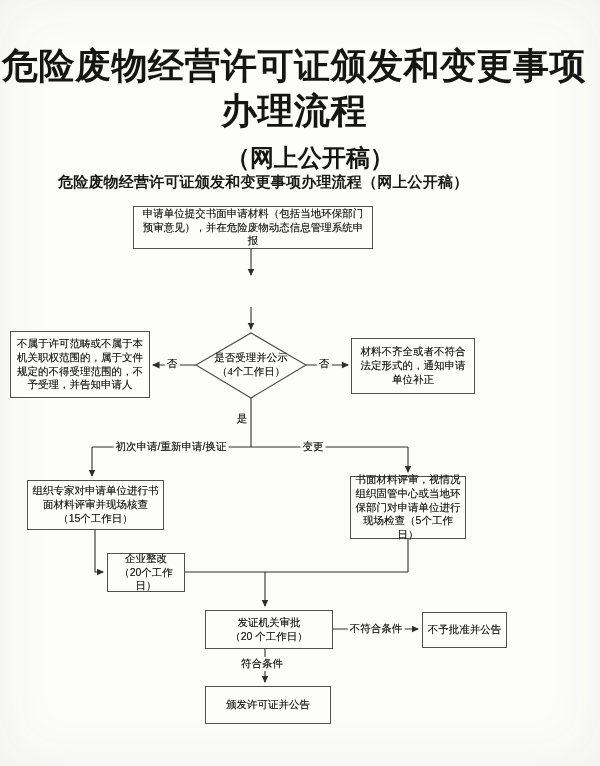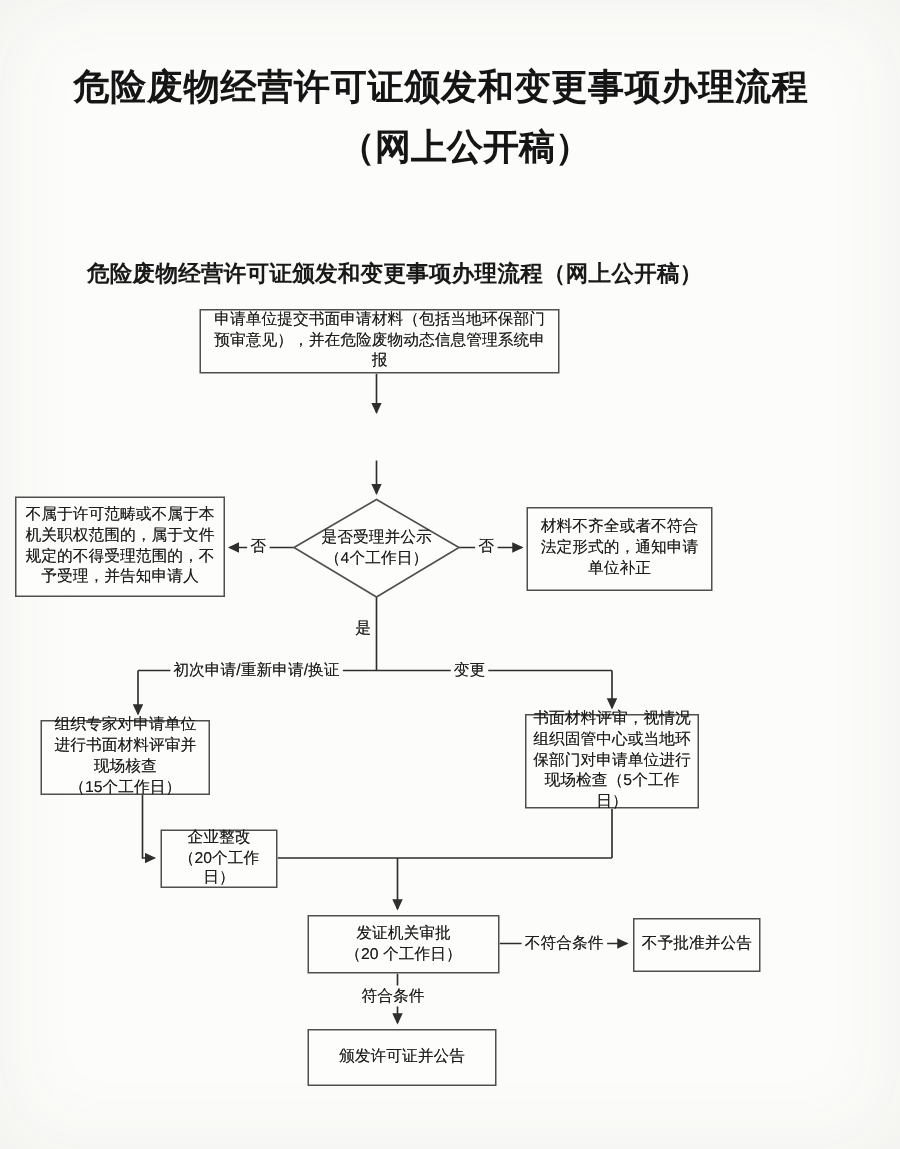--- a/index.html
+++ b/index.html
@@ -5,37 +5,37 @@
   html,body{margin:0;padding:0;}
   body{
     width:600px;height:766px;position:relative;overflow:hidden;
     background:#fcfcfa;
     font-family:"Liberation Sans","DejaVu Sans",sans-serif;
     color:#1e1e1e;
   }
   .scan-tint{position:absolute;inset:0;box-shadow:inset 0 0 60px rgba(60,60,55,.06);pointer-events:none;}
   .title-block{position:absolute;left:0;right:12px;top:44px;text-align:center;
     font-family:"Liberation Serif","DejaVu Serif",serif;color:#151515;}
-  .title-l1{font-size:24px;font-weight:600;letter-spacing:.5px;line-height:1.25;}
+  .title-l1{font-size:36px;font-weight:600;letter-spacing:.5px;line-height:1.25;}
   .title-l2{font-size:24px;font-weight:600;margin-top:8px;padding-left:32px;}
   .subtitle{position:absolute;left:58px;top:173px;font-size:15px;font-weight:700;color:#191919;letter-spacing:.2px;}
   .canvas{position:absolute;inset:0;}
   svg.wires{position:absolute;left:0;top:0;z-index:1;}
   .node{
     position:absolute;z-index:2;box-sizing:border-box;
     border:1px solid #4f4f4f;background:#fdfdfb;
     display:flex;align-items:center;justify-content:center;
     text-align:center;font-size:10.5px;line-height:1.32;
     padding:2px 4px;white-space:pre-line;color:#1c1c1c;
     text-shadow:0 0 .3px rgba(0,0,0,.55);
   }
   .diamond-label{
     position:absolute;z-index:2;display:flex;align-items:center;justify-content:center;
     text-align:center;font-size:10.5px;line-height:1.35;white-space:pre-line;
-    color:#1c1c1c;text-shadow:0 0 .3px rgba(0,0,0,.55);
+    color:#1c1c1c;text-shadow:0 0 .3px rgba(0,0,0,.55);font-family:Liberation Serif, serif;
   }
   .elabel{
     position:absolute;z-index:3;transform:translate(-50%,-50%);
     background:#fcfcfa;padding:0 2px;font-size:10.5px;white-space:nowrap;
     color:#1c1c1c;text-shadow:0 0 .3px rgba(0,0,0,.55);
   }
 </style>
 </head>
 <body>
 
@@ -78,21 +78,21 @@
   <div class="node" style="left:133px;top:206px;width:240px;height:43px;">申请单位提交书面申请材料（包括当地环保部门预审意见），并在危险废物动态信息管理系统申报</div>
 
 
   <div class="diamond-label" style="left:196px;top:339px;width:110px;height:52px;">是否受理并公示
 （4个工作日）</div>
 
   <div class="node" style="left:10px;top:331px;width:140px;height:67px;">不属于许可范畴或不属于本机关职权范围的，属于文件规定的不得受理范围的，不予受理，并告知申请人</div>
 
   <div class="node" style="left:351px;top:338px;width:124px;height:56px;">材料不齐全或者不符合法定形式的，通知申请单位补正</div>
 
-  <div class="node" style="left:27px;top:480px;width:113px;height:50px;">组织专家对申请单位进行书面材料评审并现场核查
+  <div class="node" style="left:27px;top:480px;width:137px;height:50px;">组织专家对申请单位进行书面材料评审并现场核查
 （15个工作日）</div>
 
   <div class="node" style="left:350px;top:476px;width:116px;height:63px;">书面材料评审，视情况组织固管中心或当地环保部门对申请单位进行现场检查（5个工作日）</div>
 
   <div class="node" style="left:107px;top:553px;width:78px;height:39px;">企业整改
 （20个工作日）</div>
 
   <div class="node" style="left:205px;top:610px;width:128px;height:39px;">发证机关审批
 （20 个工作日）</div>
 

